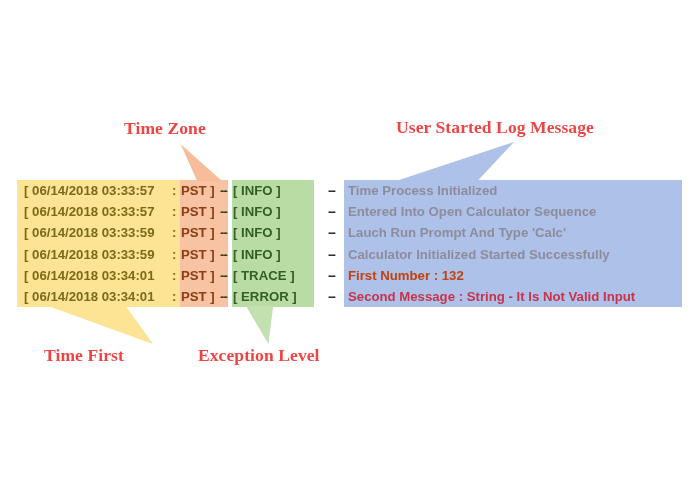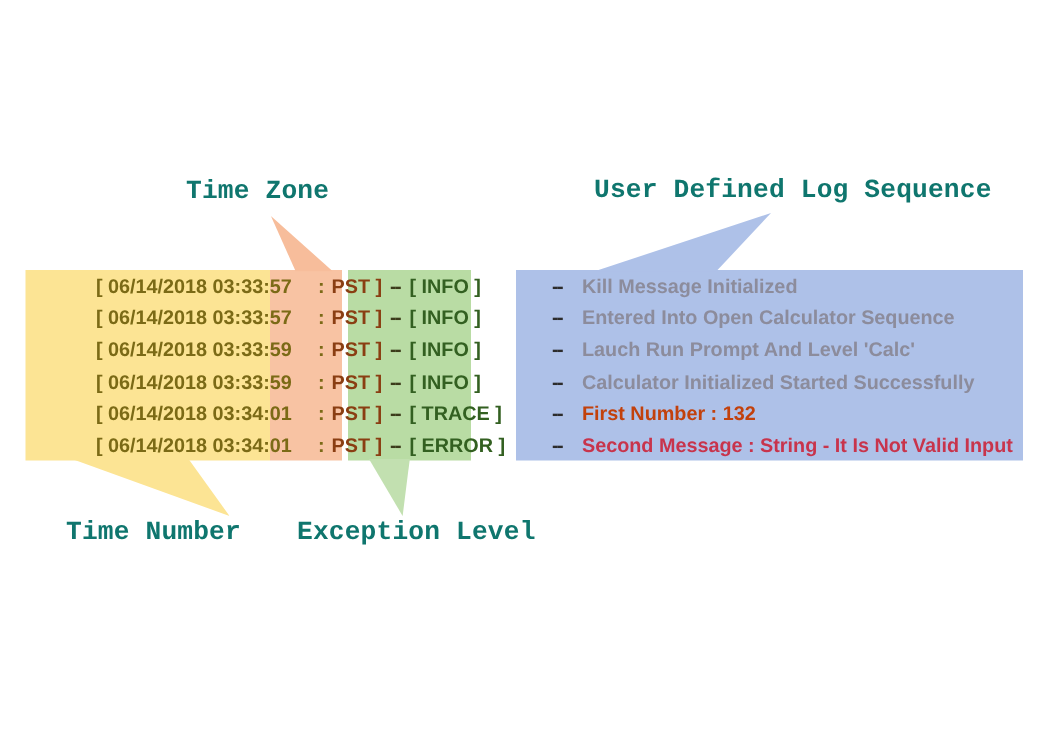--- a/index.html
+++ b/index.html
@@ -19,23 +19,23 @@
   #diagram {
     position: absolute;
     left: 0; top: 0;
     width: 695px;
     height: 494px;
   }
 
   
   .anno-title {
     position: absolute;
-    font-family: Liberation Mono, monospace;
+    font-family: Liberation Serif, serif;
     font-weight: bold;
-    color: #0f766e;
+    color: #ef4444;
     white-space: nowrap;
     letter-spacing: .1px;
   }
   #title-time-zone   { left: 124px; top: 118px; font-size: 17.5px; }
   #title-user-msg    { left: 396px; top: 117px; font-size: 17.5px; }
   #title-time-stamp  { left: 44px;  top: 345px; font-size: 17.5px; }
   #title-exception   { left: 198px; top: 345px; font-size: 17.5px; }
 
   
   .band {
@@ -88,21 +88,20 @@
     height: 127px;
   }
   .log-row {
     position: relative;
     height: 21.2px;
     line-height: 21.2px;
     white-space: nowrap;
     font-size: 13.2px;
     font-weight: bold;
     font-family: "Liberation Sans", sans-serif;
-    margin-left: 40px;
   }
   .cell { position: absolute; top: 0; }
 
   .c-timestamp { left: 24px;  color: #7b6a16; }
   .c-colon     { left: 172px; color: #7b6a16; font-weight: bold; }
   .c-tz        { left: 181px; color: #8a3e12; }
   .c-dash1     { left: 220px; color: #3b3b1a; letter-spacing: -1px; }
   .c-level     { left: 233px; color: #336021; }
   .c-dash2     { left: 328px; color: #2c2c2c; letter-spacing: -1px; }
   .c-message   { left: 348px; color: #8c8c9c; }
@@ -120,51 +119,51 @@
   <div class="band" id="band-timezone"></div>
   <div class="band" id="band-level"></div>
   <div class="band" id="band-message"></div>
 
   <div class="tail" id="tail-timestamp"></div>
   <div class="tail" id="tail-timezone"></div>
   <div class="tail" id="tail-level"></div>
   <div class="tail" id="tail-message"></div>
 
   <div class="anno-title" id="title-time-zone">Time Zone</div>
-  <div class="anno-title" id="title-user-msg">User Defined Log Sequence</div>
-  <div class="anno-title" id="title-time-stamp">Time Number</div>
+  <div class="anno-title" id="title-user-msg">User Started Log Message</div>
+  <div class="anno-title" id="title-time-stamp">Time First</div>
   <div class="anno-title" id="title-exception">Exception Level</div>
 
   <div id="log-rows">
       <div class="log-row">
         <span class="cell c-timestamp">[ 06/14/2018 03:33:57</span>
         <span class="cell c-colon">:</span>
         <span class="cell c-tz">PST ]</span>
         <span class="cell c-dash1">--</span>
         <span class="cell c-level">[ INFO ]</span>
         <span class="cell c-dash2">--</span>
-        <span class="cell c-message msg-info">Kill Message Initialized</span>
+        <span class="cell c-message msg-info">Time Process Initialized</span>
       </div>
       <div class="log-row">
         <span class="cell c-timestamp">[ 06/14/2018 03:33:57</span>
         <span class="cell c-colon">:</span>
         <span class="cell c-tz">PST ]</span>
         <span class="cell c-dash1">--</span>
         <span class="cell c-level">[ INFO ]</span>
         <span class="cell c-dash2">--</span>
         <span class="cell c-message msg-info">Entered Into Open Calculator Sequence</span>
       </div>
       <div class="log-row">
         <span class="cell c-timestamp">[ 06/14/2018 03:33:59</span>
         <span class="cell c-colon">:</span>
         <span class="cell c-tz">PST ]</span>
         <span class="cell c-dash1">--</span>
         <span class="cell c-level">[ INFO ]</span>
         <span class="cell c-dash2">--</span>
-        <span class="cell c-message msg-info">Lauch Run Prompt And Level 'Calc'</span>
+        <span class="cell c-message msg-info">Lauch Run Prompt And Type 'Calc'</span>
       </div>
       <div class="log-row">
         <span class="cell c-timestamp">[ 06/14/2018 03:33:59</span>
         <span class="cell c-colon">:</span>
         <span class="cell c-tz">PST ]</span>
         <span class="cell c-dash1">--</span>
         <span class="cell c-level">[ INFO ]</span>
         <span class="cell c-dash2">--</span>
         <span class="cell c-message msg-info">Calculator Initialized Started Successfully</span>
       </div>

